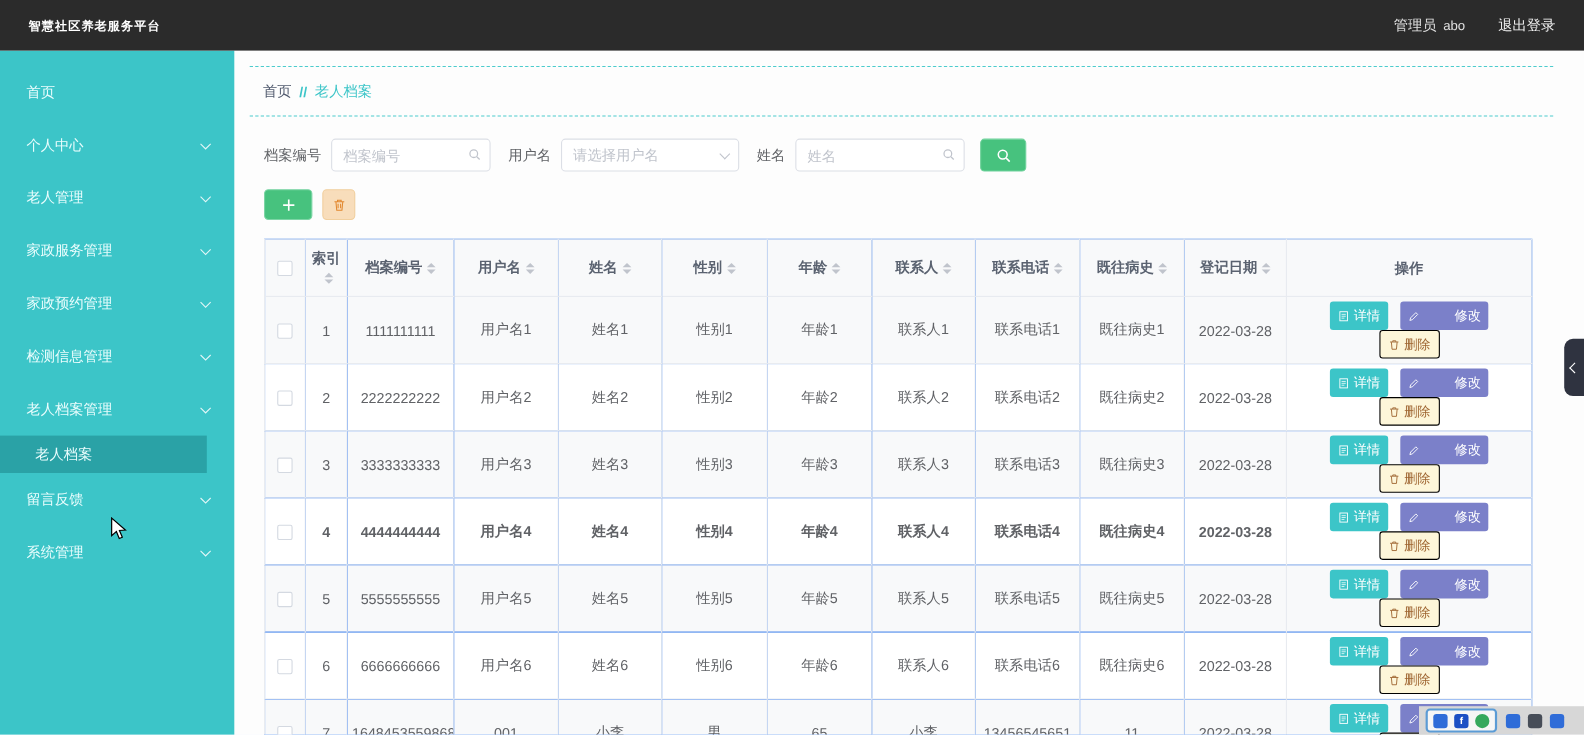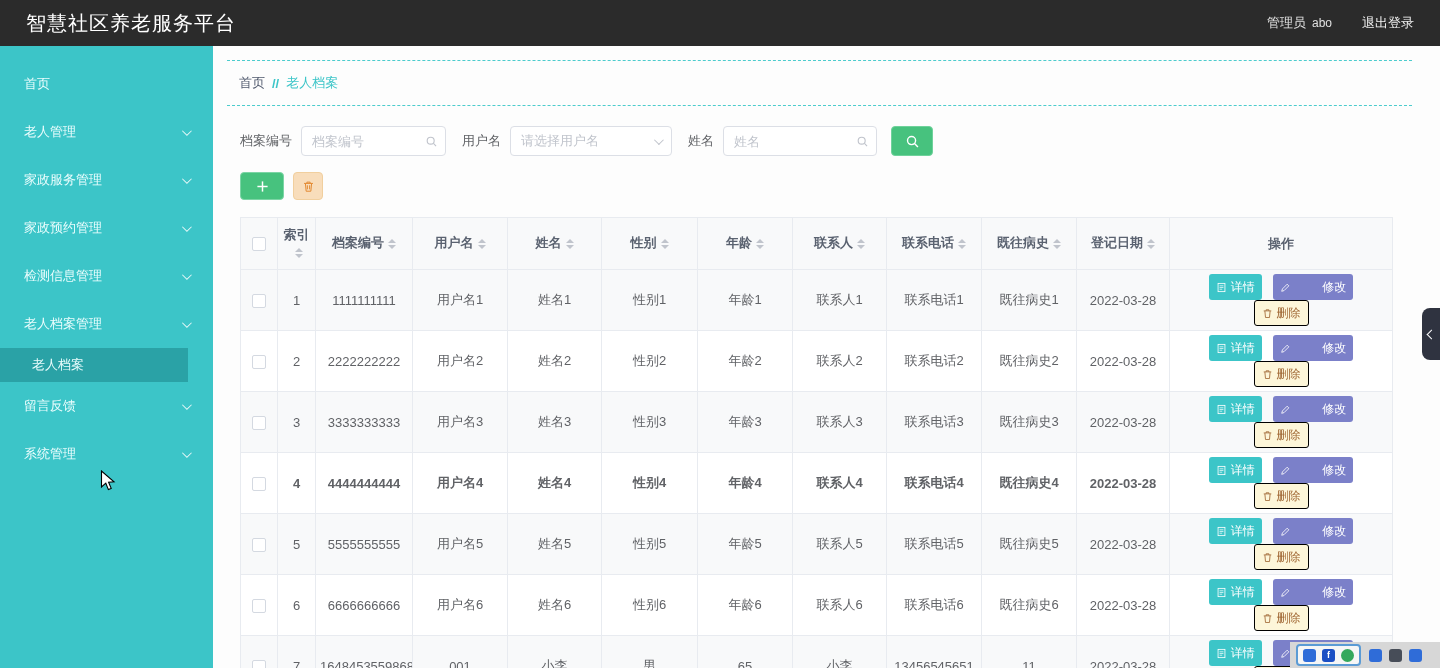--- a/index.html
+++ b/index.html
@@ -2,21 +2,21 @@
 <html><head>
 <meta charset="utf-8">
 <style>
   * { margin:0; padding:0; box-sizing:border-box; }
   html,body { width:1440px; height:668px; overflow:hidden; background:#ffffff;
     font-family:"Liberation Sans","DejaVu Sans",sans-serif; position:relative; }
 
   
   .topbar { position:absolute; top:0; left:0; width:1440px; height:46px; background:#2b2b2b;
     color:#fff; display:flex; align-items:center; justify-content:space-between; padding:0 26px; z-index:10; }
-  .topbar-title { font-size:20px; font-weight:normal; letter-spacing:1px; }
+  .topbar-title { font-size:11px; font-weight:bold; letter-spacing:1px; }
   .topbar-right { display:flex; align-items:center; gap:8px; font-size:13px; color:#f2f2f2; }
   .topbar-user { font-size:12px; color:#e0e0e0; margin-right:22px; display:inline-flex; gap:6px; align-items:baseline; }
   .topbar-logout { cursor:pointer; }
 
   
   .sidebar { position:absolute; top:46px; left:0; width:213px; height:622px; background:#3cc5c8; z-index:5; }
   .menu { padding-top:14px; }
   .menu-item { height:48px; display:flex; align-items:center; justify-content:space-between;
     padding:0 24px; color:#eafdfd; font-size:13px; cursor:pointer; }
   .menu-item .chev { width:7px; height:7px; border-right:1.4px solid rgba(255,255,255,.85);
@@ -118,20 +118,24 @@
     </span>
     <span class="topbar-logout">退出登录</span>
   </div>
 </div>
 
 <div class="sidebar">
   <div class="menu">
       <div class="menu-item">
     <span class="mi-label">首页</span>
 
+  </div>
+      <div class="menu-item">
+    <span class="mi-label">个人中心</span>
+    <span class="chev"></span>
   </div>
       <div class="menu-item">
     <span class="mi-label">老人管理</span>
     <span class="chev"></span>
   </div>
       <div class="menu-item">
     <span class="mi-label">家政服务管理</span>
     <span class="chev"></span>
   </div>
       <div class="menu-item">

